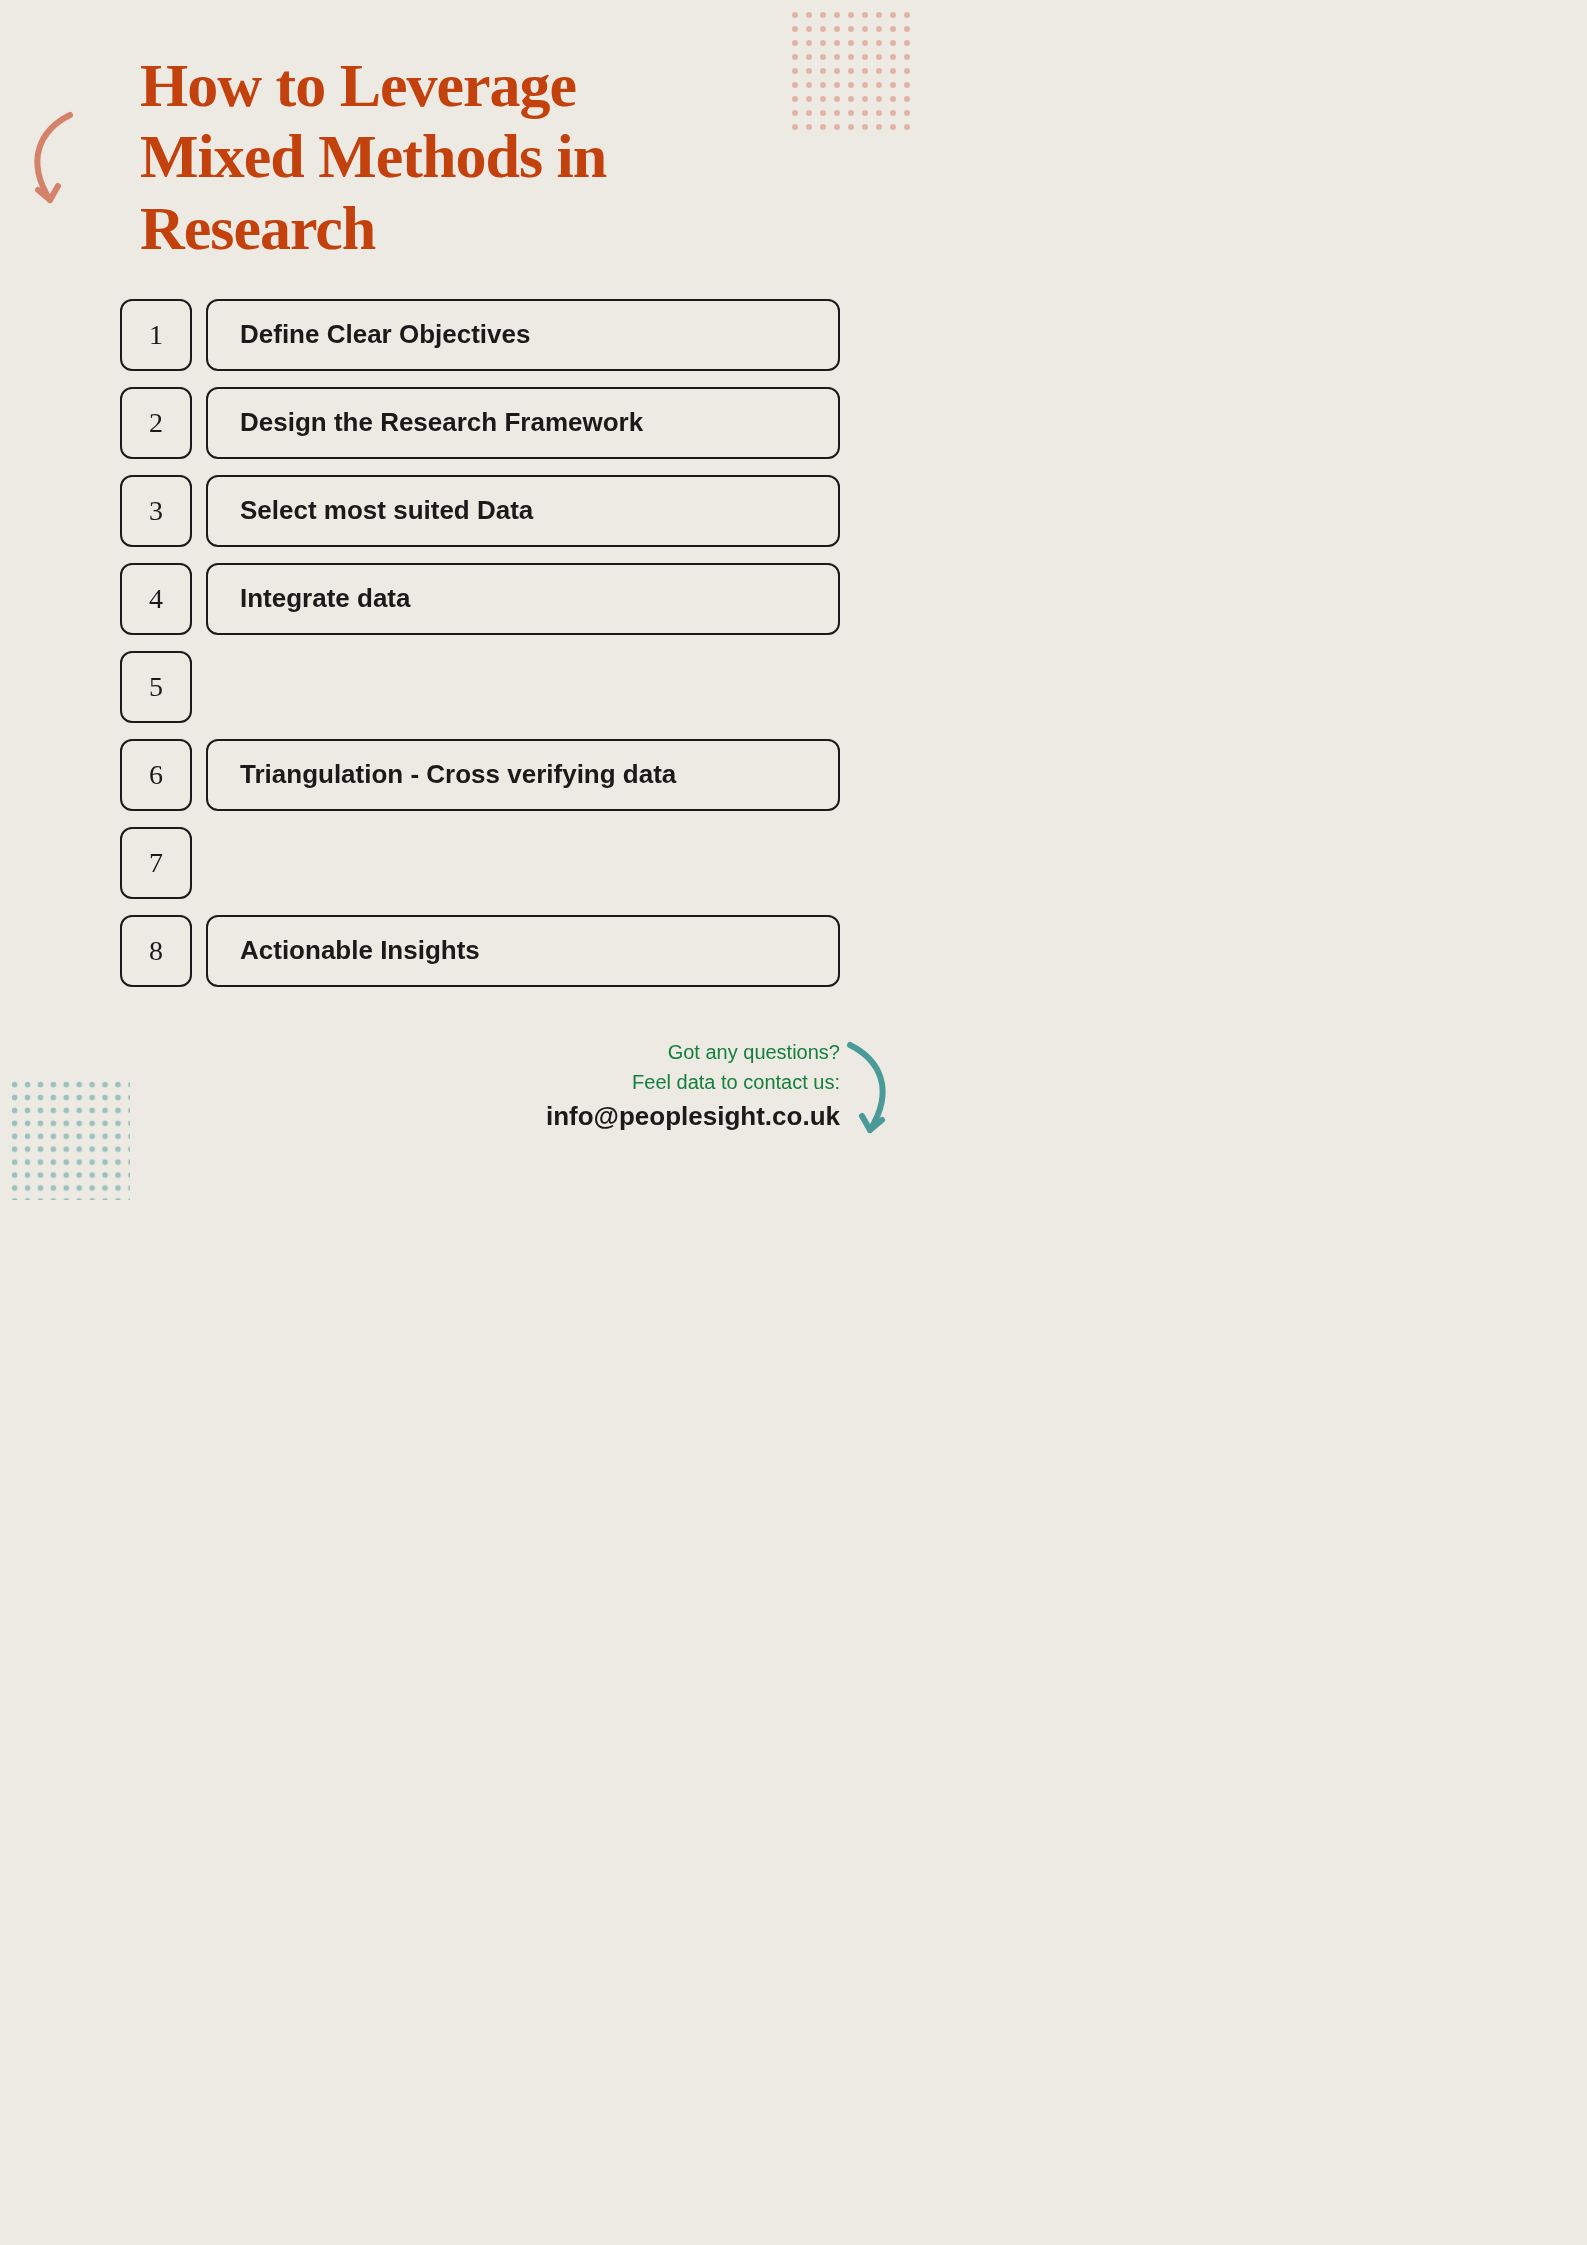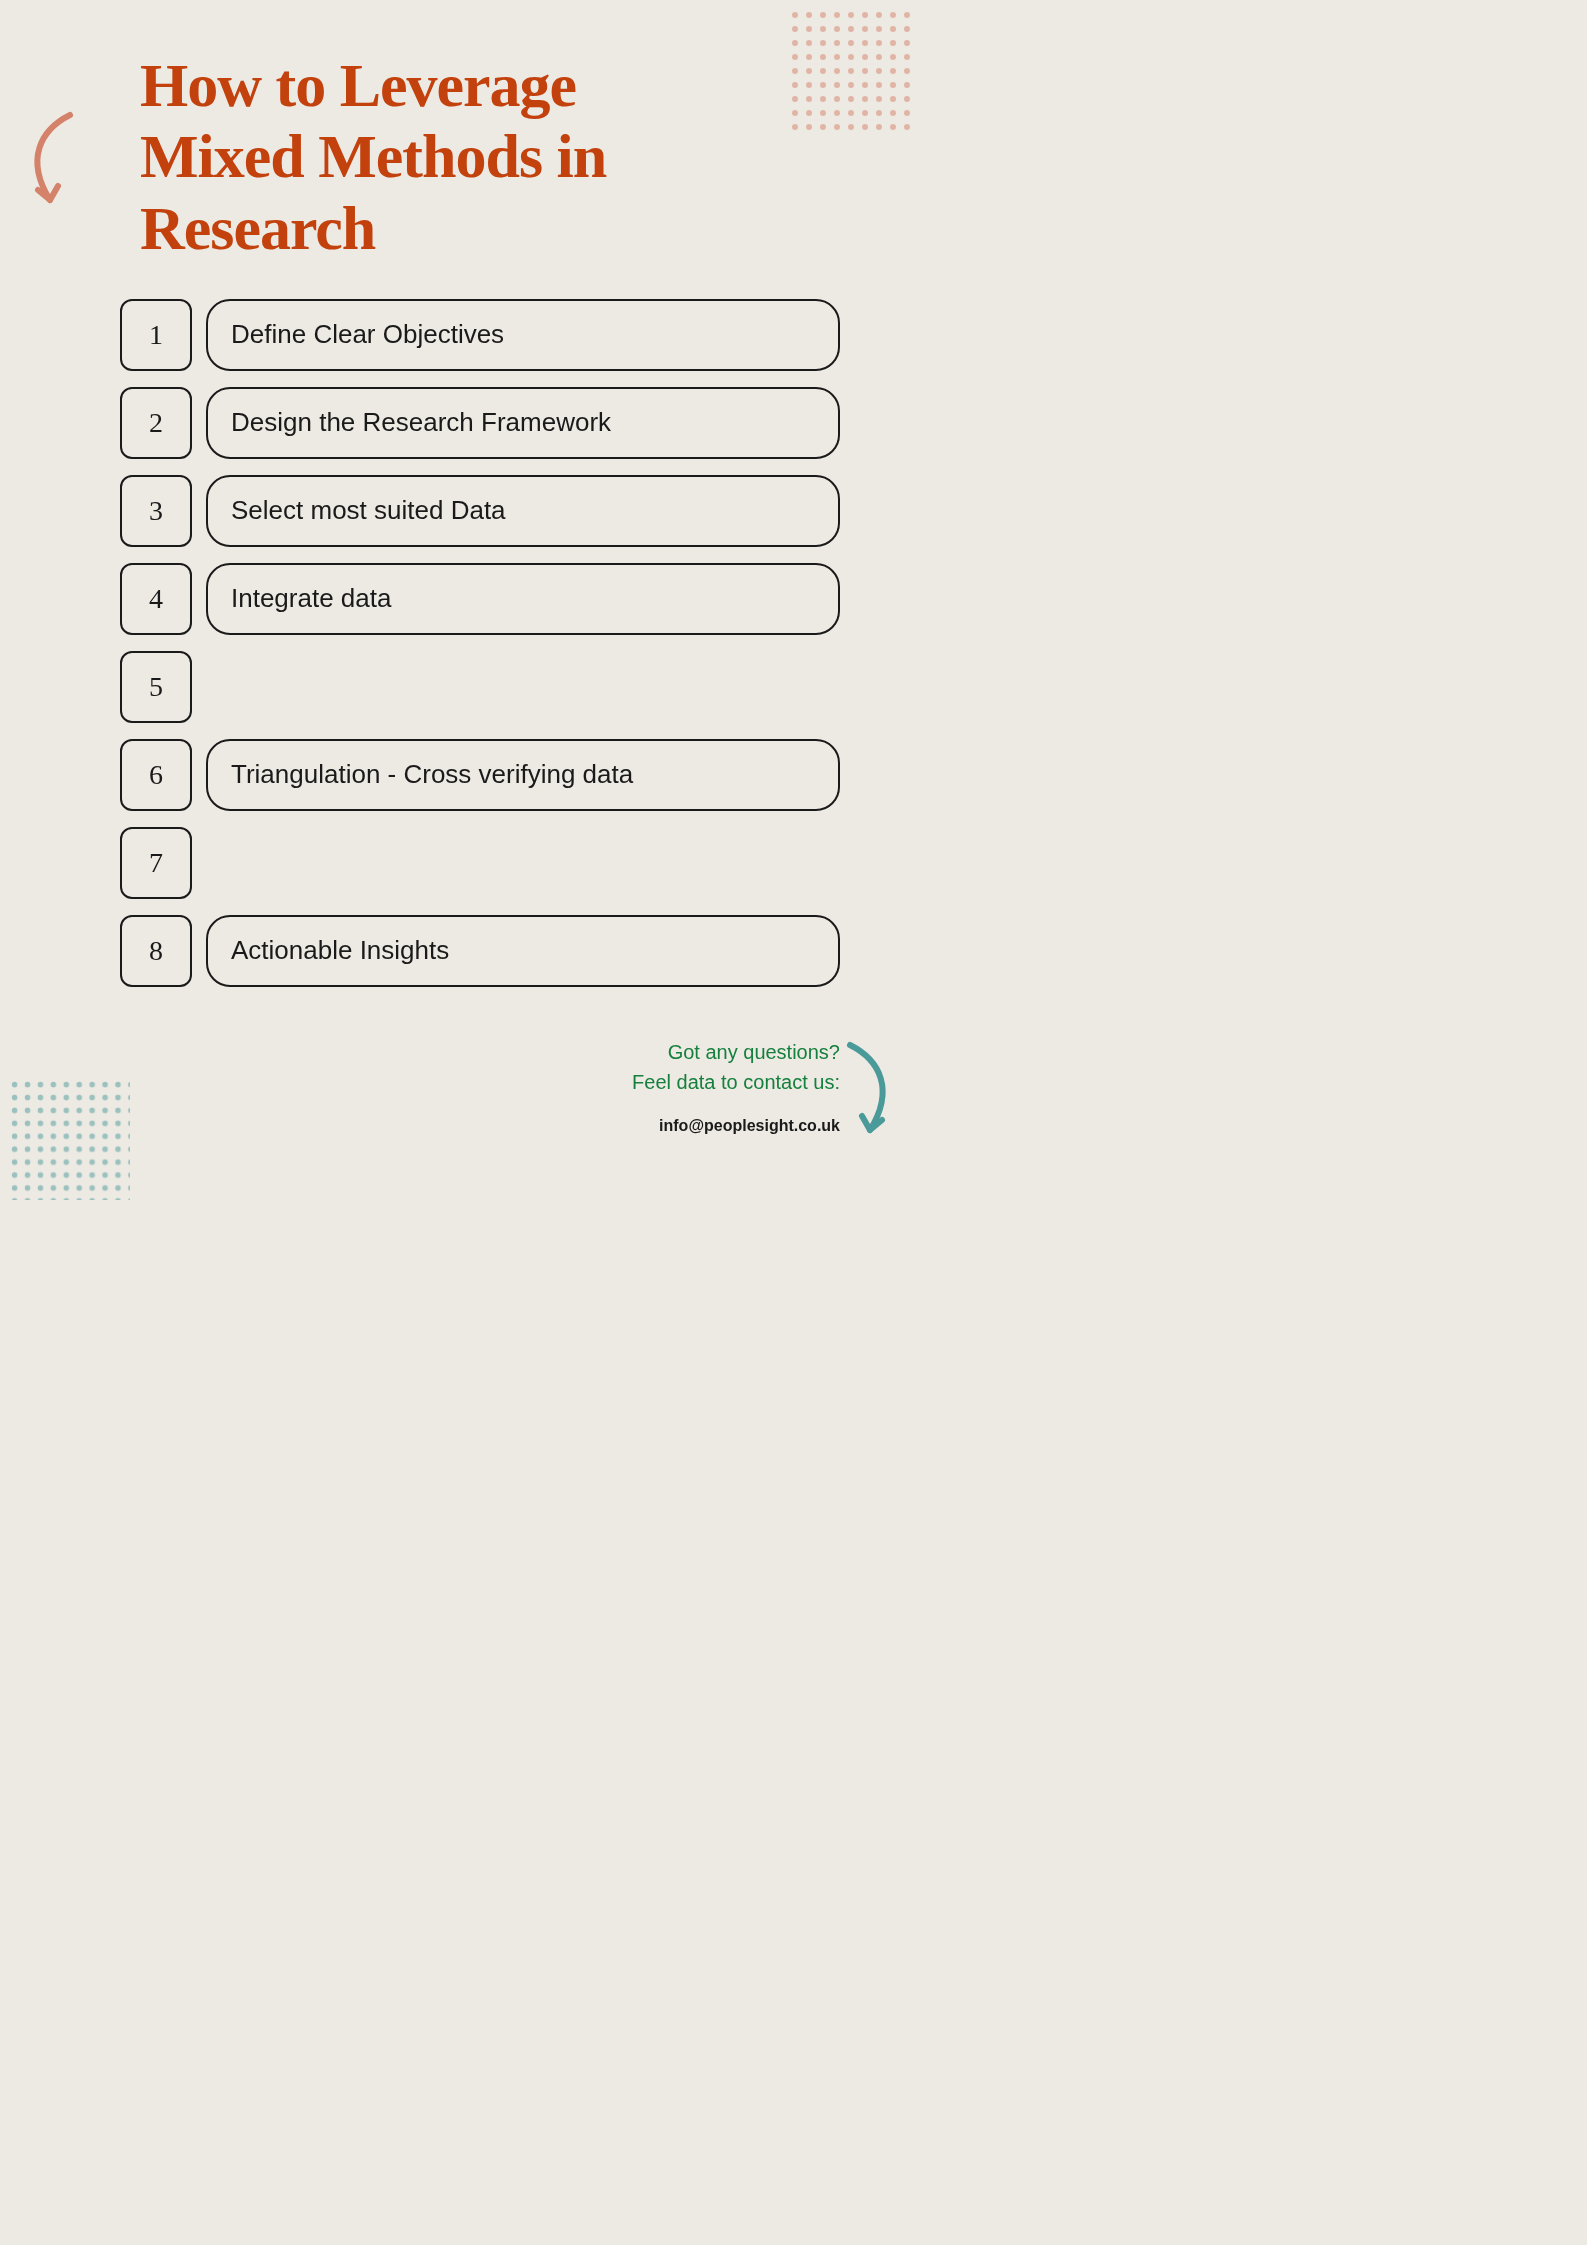--- a/index.html
+++ b/index.html
@@ -79,51 +79,51 @@
       color: #1a1a1a;
       background: transparent;
       flex-shrink: 0;
       font-family: Georgia, serif;
     }
 
     .step-label-box {
       flex: 1;
       height: 72px;
       border: 2px solid #1a1a1a;
-      border-radius: 24px;
+      border-radius: 12px;
       display: flex;
       align-items: center;
-      padding-left: 23px;
+      padding-left: 32px;
       font-size: 26px;
       color: #1a1a1a;
       background: transparent;
       font-family: Arial, Helvetica, sans-serif;
-      font-weight: 400;
+      font-weight: 700;
     }
 
     .footer {
       margin-top: 50px;
       text-align: right;
       padding-right: 20px;
     }
 
     .footer-questions {
       font-size: 20px;
       color: #15803d;
       font-family: Arial, Helvetica, sans-serif;
       font-weight: 400;
       line-height: 1.5;
     }
 
     .footer-email {
-      font-size: 16px;
+      font-size: 26px;
       color: #1a1a1a;
       font-family: Arial, Helvetica, sans-serif;
       font-weight: 700;
-      margin-top: 20px;
+      margin-top: 4px;
     }
 
     
     .dot-pattern-coral circle {
       fill: #d4826a;
       opacity: 0.5;
     }
     .dot-pattern-teal circle {
       fill: #4a9a9a;
       opacity: 0.5;

